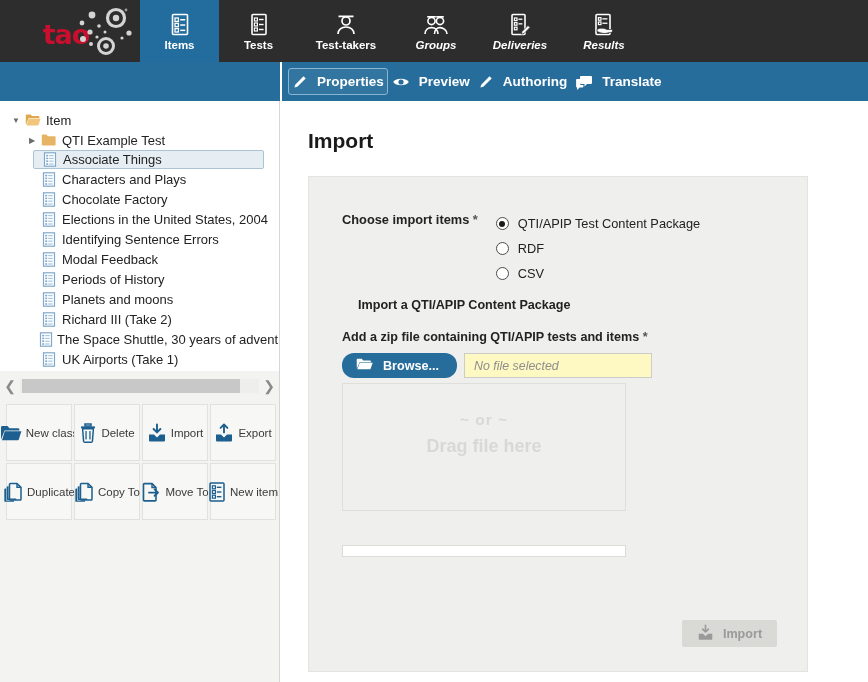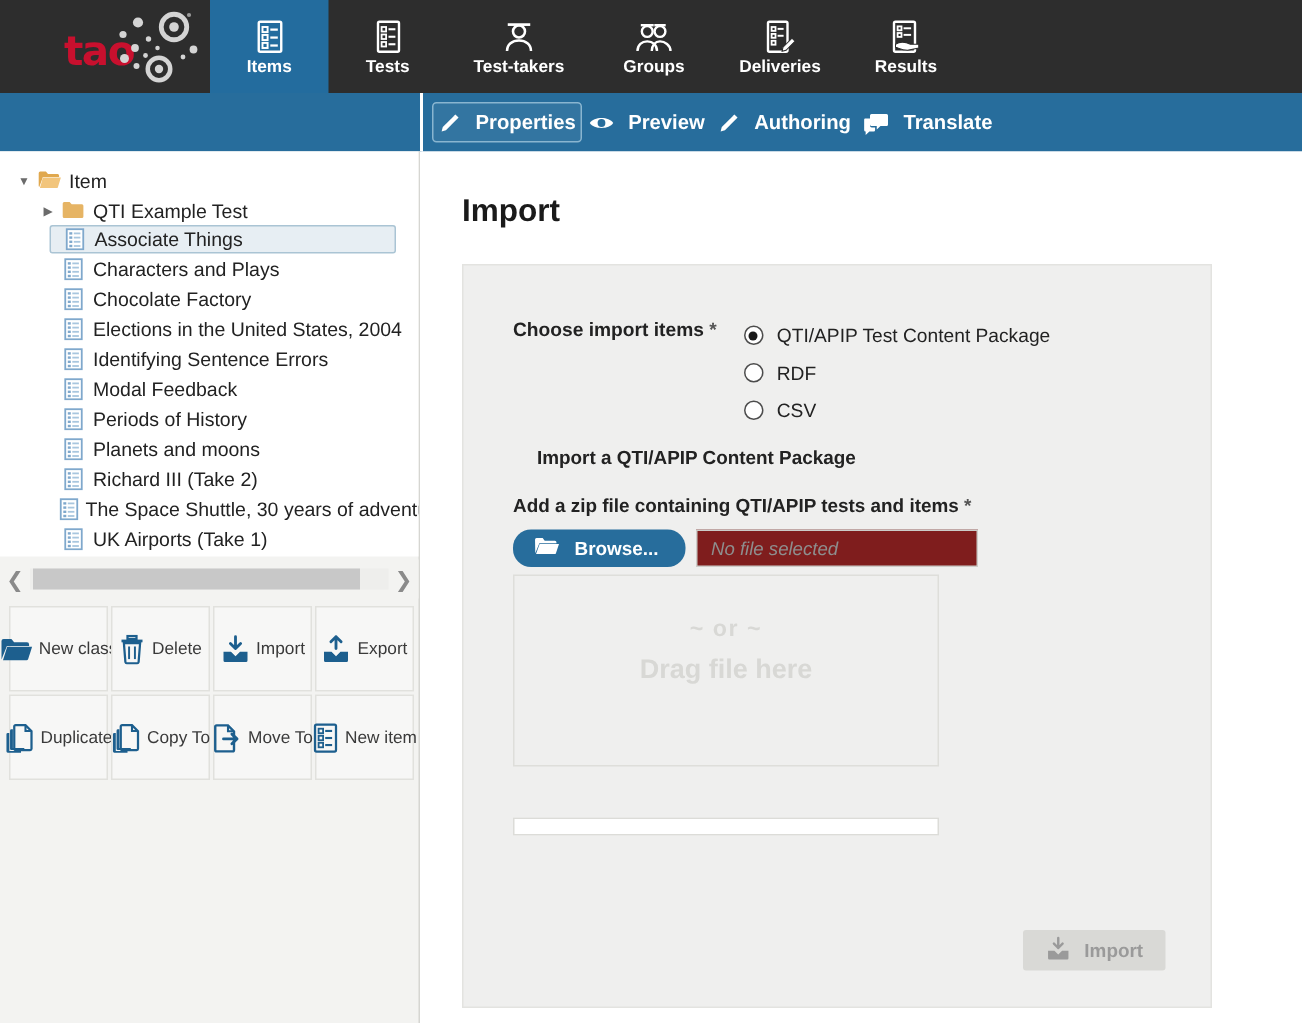--- a/index.html
+++ b/index.html
@@ -37,21 +37,21 @@
     display: flex; flex-direction: column;
     align-items: center; justify-content: center;
     gap: 2px; cursor: pointer;
     color: #ffffff; font-size: 11.5px; font-weight: bold;
     text-decoration: none;
   }
   .nav-tab .nav-icon { height: 26px; display:flex; align-items:flex-end; }
   .nav-tab.active { background: #236c9e; }
   .nav-tab-label { line-height: 13px; white-space: nowrap; }
   .nav-tab.w-wide { width: 96px; }
-  .nav-tab.w-med { width: 84px; }
+  .nav-tab.w-med { width: 84px; font-style: italic; }
 
   
   #sub-nav {
     position: absolute; left: 0; top: 62px;
     width: 868px; height: 39px;
     background: #276d9c;
   }
   #sub-nav-divider {
     position: absolute; left: 280px; top: 62px;
     width: 2px; height: 39px; background: #ffffff;
@@ -194,21 +194,21 @@
   .upload-sub { font-size: 12.6px; font-weight: bold; color: #222; line-height: 17px; margin-bottom: 7px; margin-top: 15px; }
   .file-row { display: flex; align-items: stretch; height: 25px; }
   #browse-btn {
     background: #276d9c; color: #ffffff;
     font-size: 12.6px; font-weight: bold;
     display: flex; align-items: center; gap: 10px;
     padding: 0 18px 0 14px; cursor: pointer;
     border: none; border-radius: 12px;
   }
   #file-name-field {
-    width: 190px; background: #7f1d1d;
+    width: 190px; background: #fef9c3;
     border: 1px solid #ccccc8; border-left: none;
     display: flex; align-items: center; padding-left: 9px;
     font-size: 12.4px; font-style: italic; color: #8e8e8e;
     margin-left: 7px; border-left: 1px solid #ccccc8;
   }
   #dropzone {
     position: absolute; left: 33px; top: 206px;
     width: 284px; height: 128px;
     border: 1px solid #dedeDA;
     background: #efefee;

